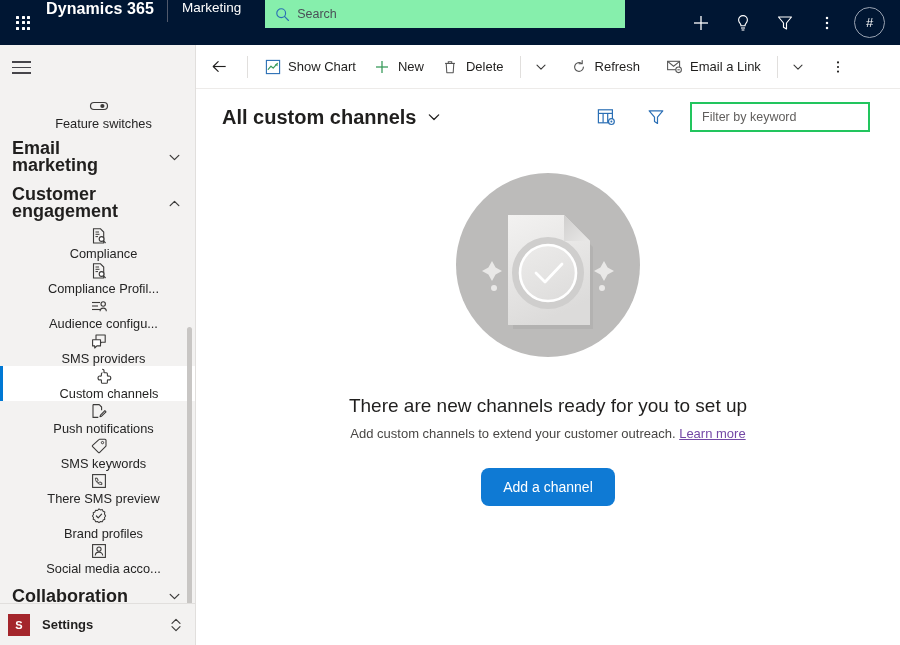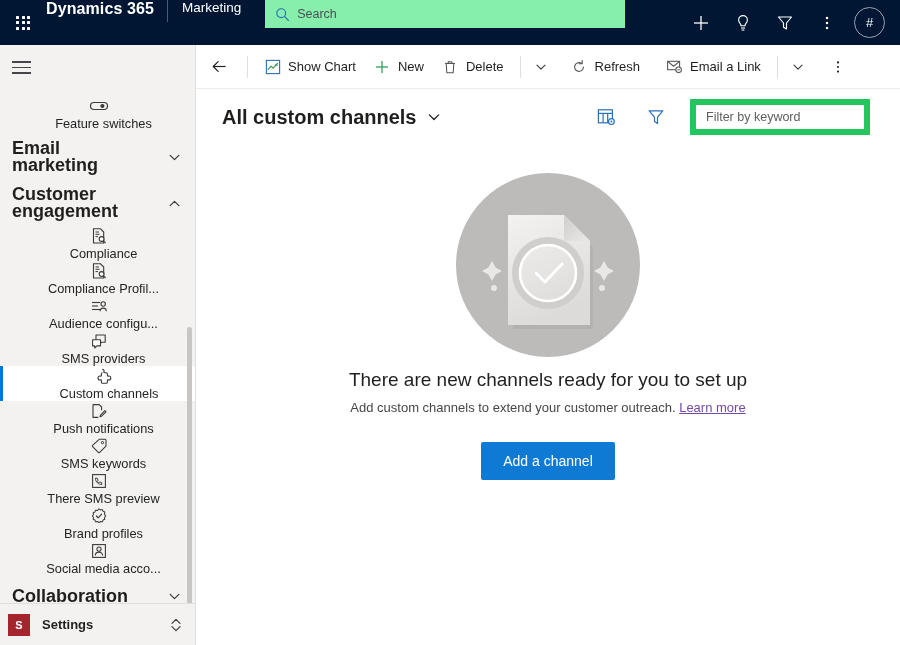--- a/index.html
+++ b/index.html
@@ -391,21 +391,21 @@
     height: 32px;
     display: flex;
     align-items: center;
     justify-content: center;
     cursor: pointer;
     margin-right: 18px;
   }
   .filterinput {
     width: 180px;
     height: 30px;
-    border: 6px solid #22c55e;
+    border: 2px solid #22c55e;
     background: #ffffff;
     display: flex;
     align-items: center;
     padding: 12px 10px;
     box-sizing: border-box;
     cursor: text;
   }
   .filterinput .fph {
     font-size: 12.5px;
     color: #605e5c;
@@ -420,21 +420,21 @@
     align-items: center;
     padding-top: 24px;
     min-height: 0;
   }
   .illus {
     width: 192px;
     height: 192px;
     position: relative;
   }
   .empty-title {
-    margin-top: 8px;
+    margin-top: 34px;
     font-size: 19px;
     font-weight: 400;
     color: #201f1e;
     text-align: center;
   }
   .empty-sub {
     margin-top: 9px;
     font-size: 13px;
     color: #484644;
     text-align: right;
@@ -444,21 +444,21 @@
     text-decoration: underline;
     cursor: pointer;
   }
   .primary-btn {
     margin-top: 27px;
     background: #0f7ad4;
     color: #ffffff;
     font-size: 14px;
     font-family: "Liberation Sans", sans-serif;
     border: none;
-    border-radius: 2px;
+    border-radius: 8px;
     height: 38px;
     padding: 0 22px;
     cursor: pointer;
   }
 </style>
 </head>
 <body>
 
 <div class="app">
 

